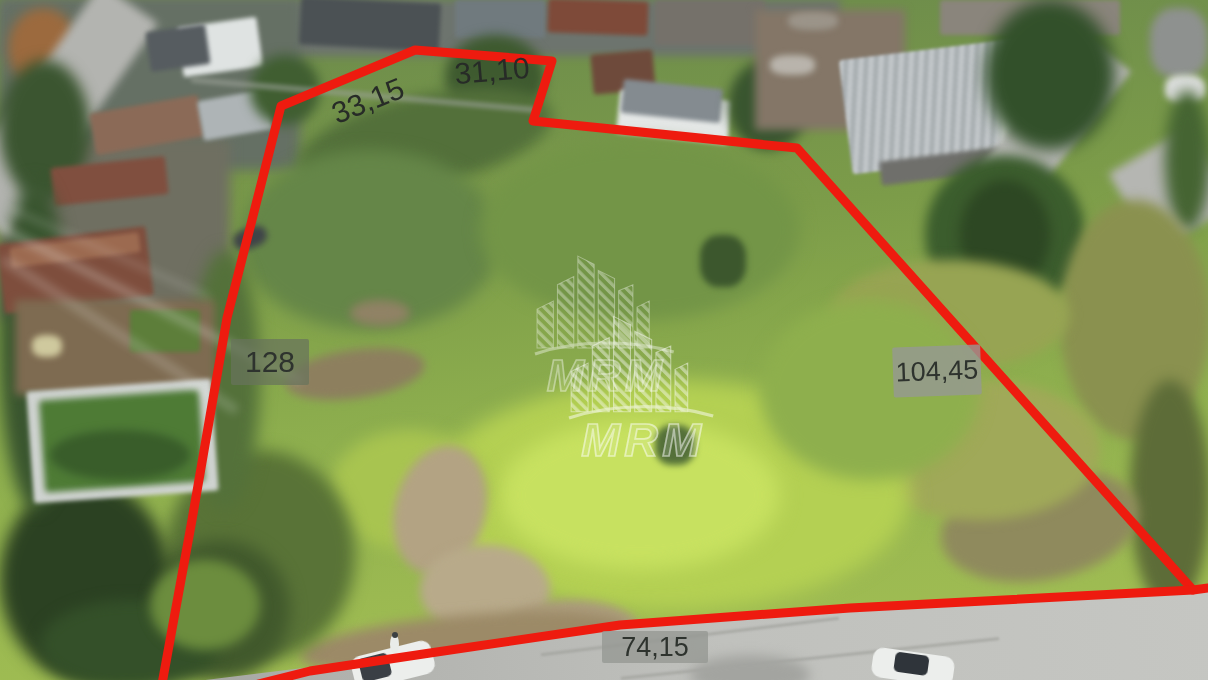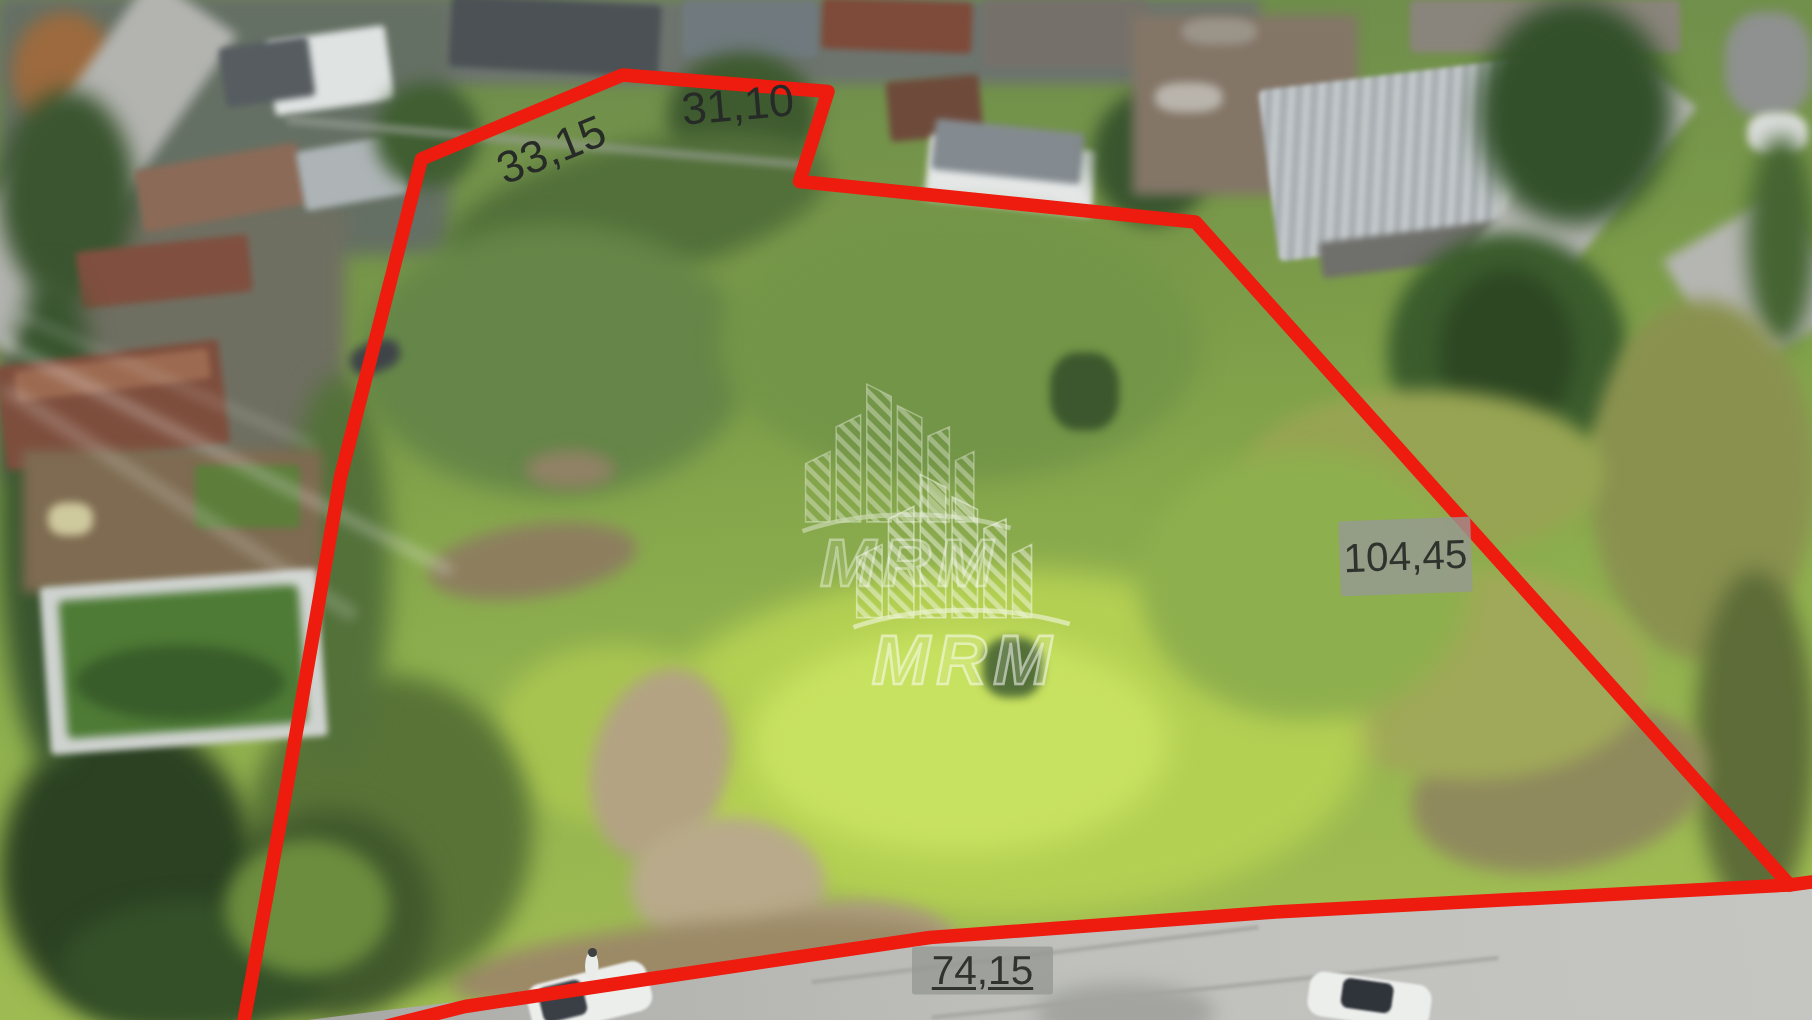--- a/index.html
+++ b/index.html
@@ -171,16 +171,17 @@
         <polygon points="82,40 96,34 96,96 82,96"></polygon>
         <polygon points="100,56 112,50 112,96 100,96"></polygon>
       </g>
       <path d="M0,102 C40,88 95,88 136,100" fill="none" stroke="rgba(255,255,255,0.7)" stroke-width="3"></path>
       <text x="70" y="138" text-anchor="middle" font-family="Liberation Sans, sans-serif" font-size="44" font-weight="bold" font-style="italic" letter-spacing="4" fill="rgba(255,255,255,0.18)" stroke="rgba(255,255,255,0.75)" stroke-width="1.6">MRM</text>
     </g>
   </svg>
 
   <div class="mlabel" style="left:368px;top:101px;transform:translate(-50%,-50%) rotate(-22deg);">33,15</div>
   <div class="mlabel" style="left:492px;top:71px;transform:translate(-50%,-50%) rotate(-5deg);">31,10</div>
+  <div class="mlabel boxed tone-olive" style="left:270px;top:362px;width:78px;height:46px;font-size:30px;">128</div>
   <div class="mlabel boxed tone-gray" style="left:937px;top:371px;width:88px;height:50px;transform:translate(-50%,-50%) rotate(-2deg);">104,45</div>
-  <div class="mlabel boxed tone-gray" style="left:655px;top:647px;width:94px;height:32px;text-decoration:underline;">74,15</div>
+  <div class="mlabel boxed tone-gray" style="left:655px;top:647px;width:106px;height:32px;">74,15</div>
 
 </div>
 
 </body></html>

